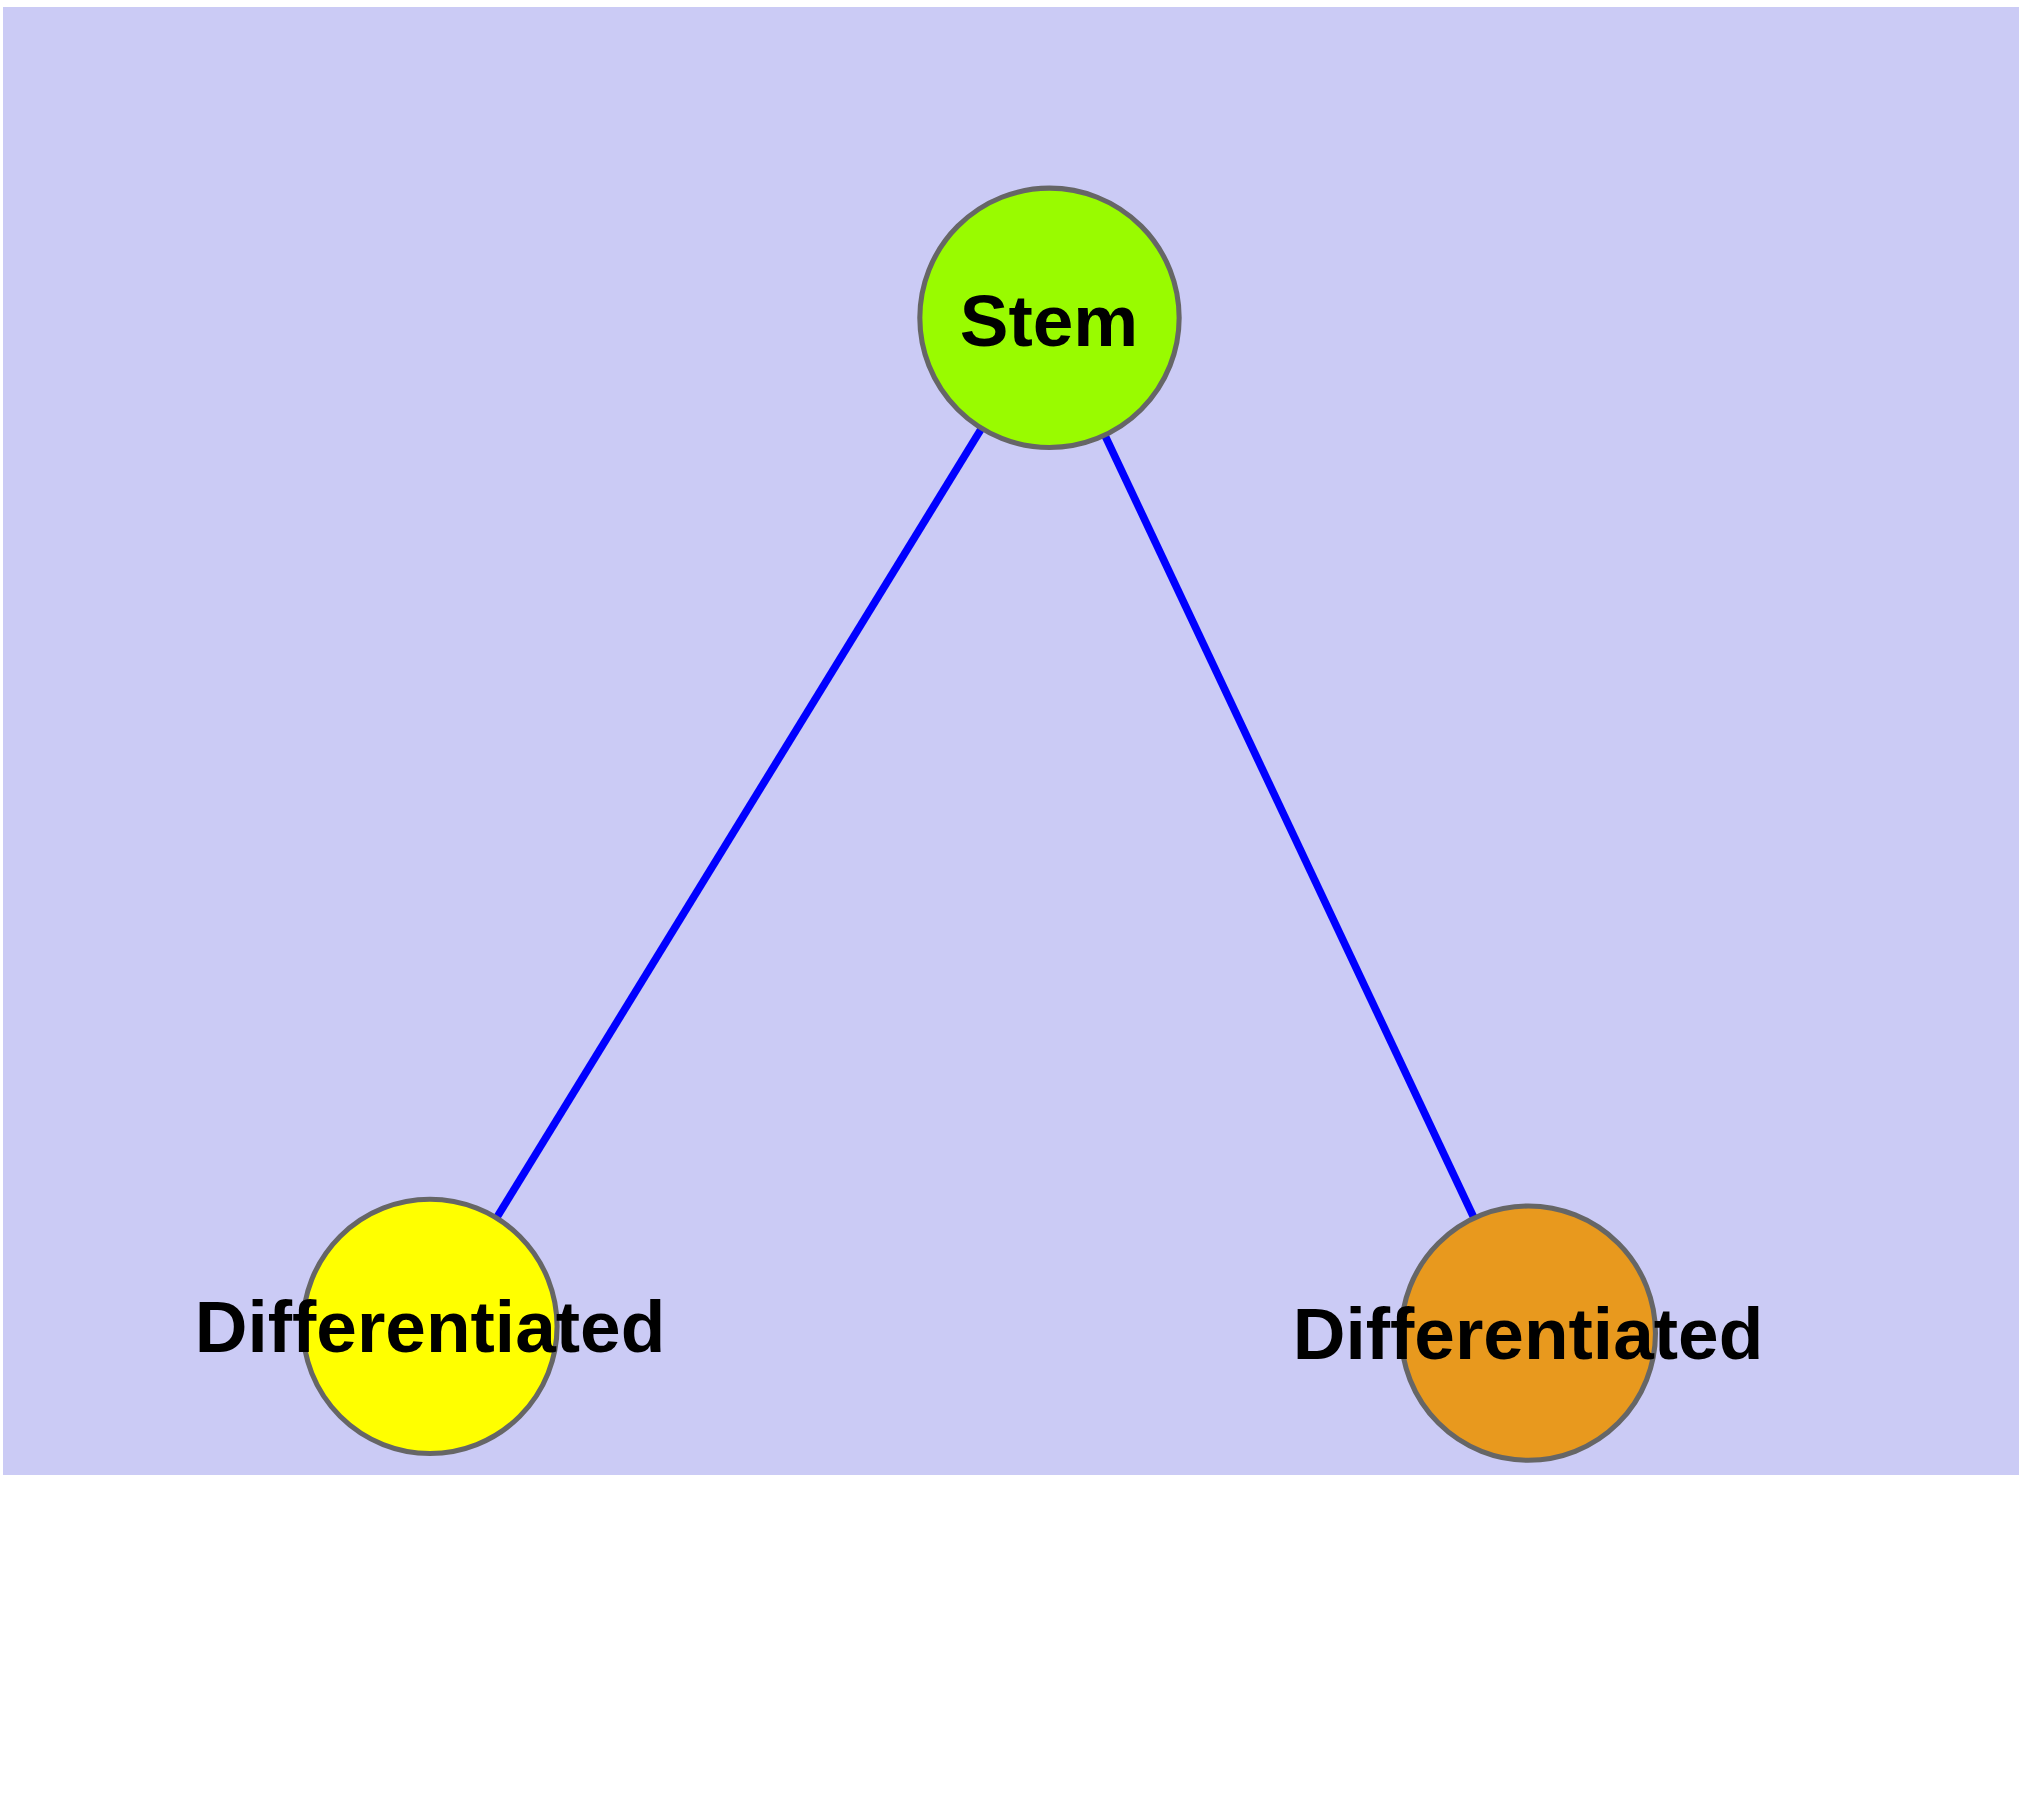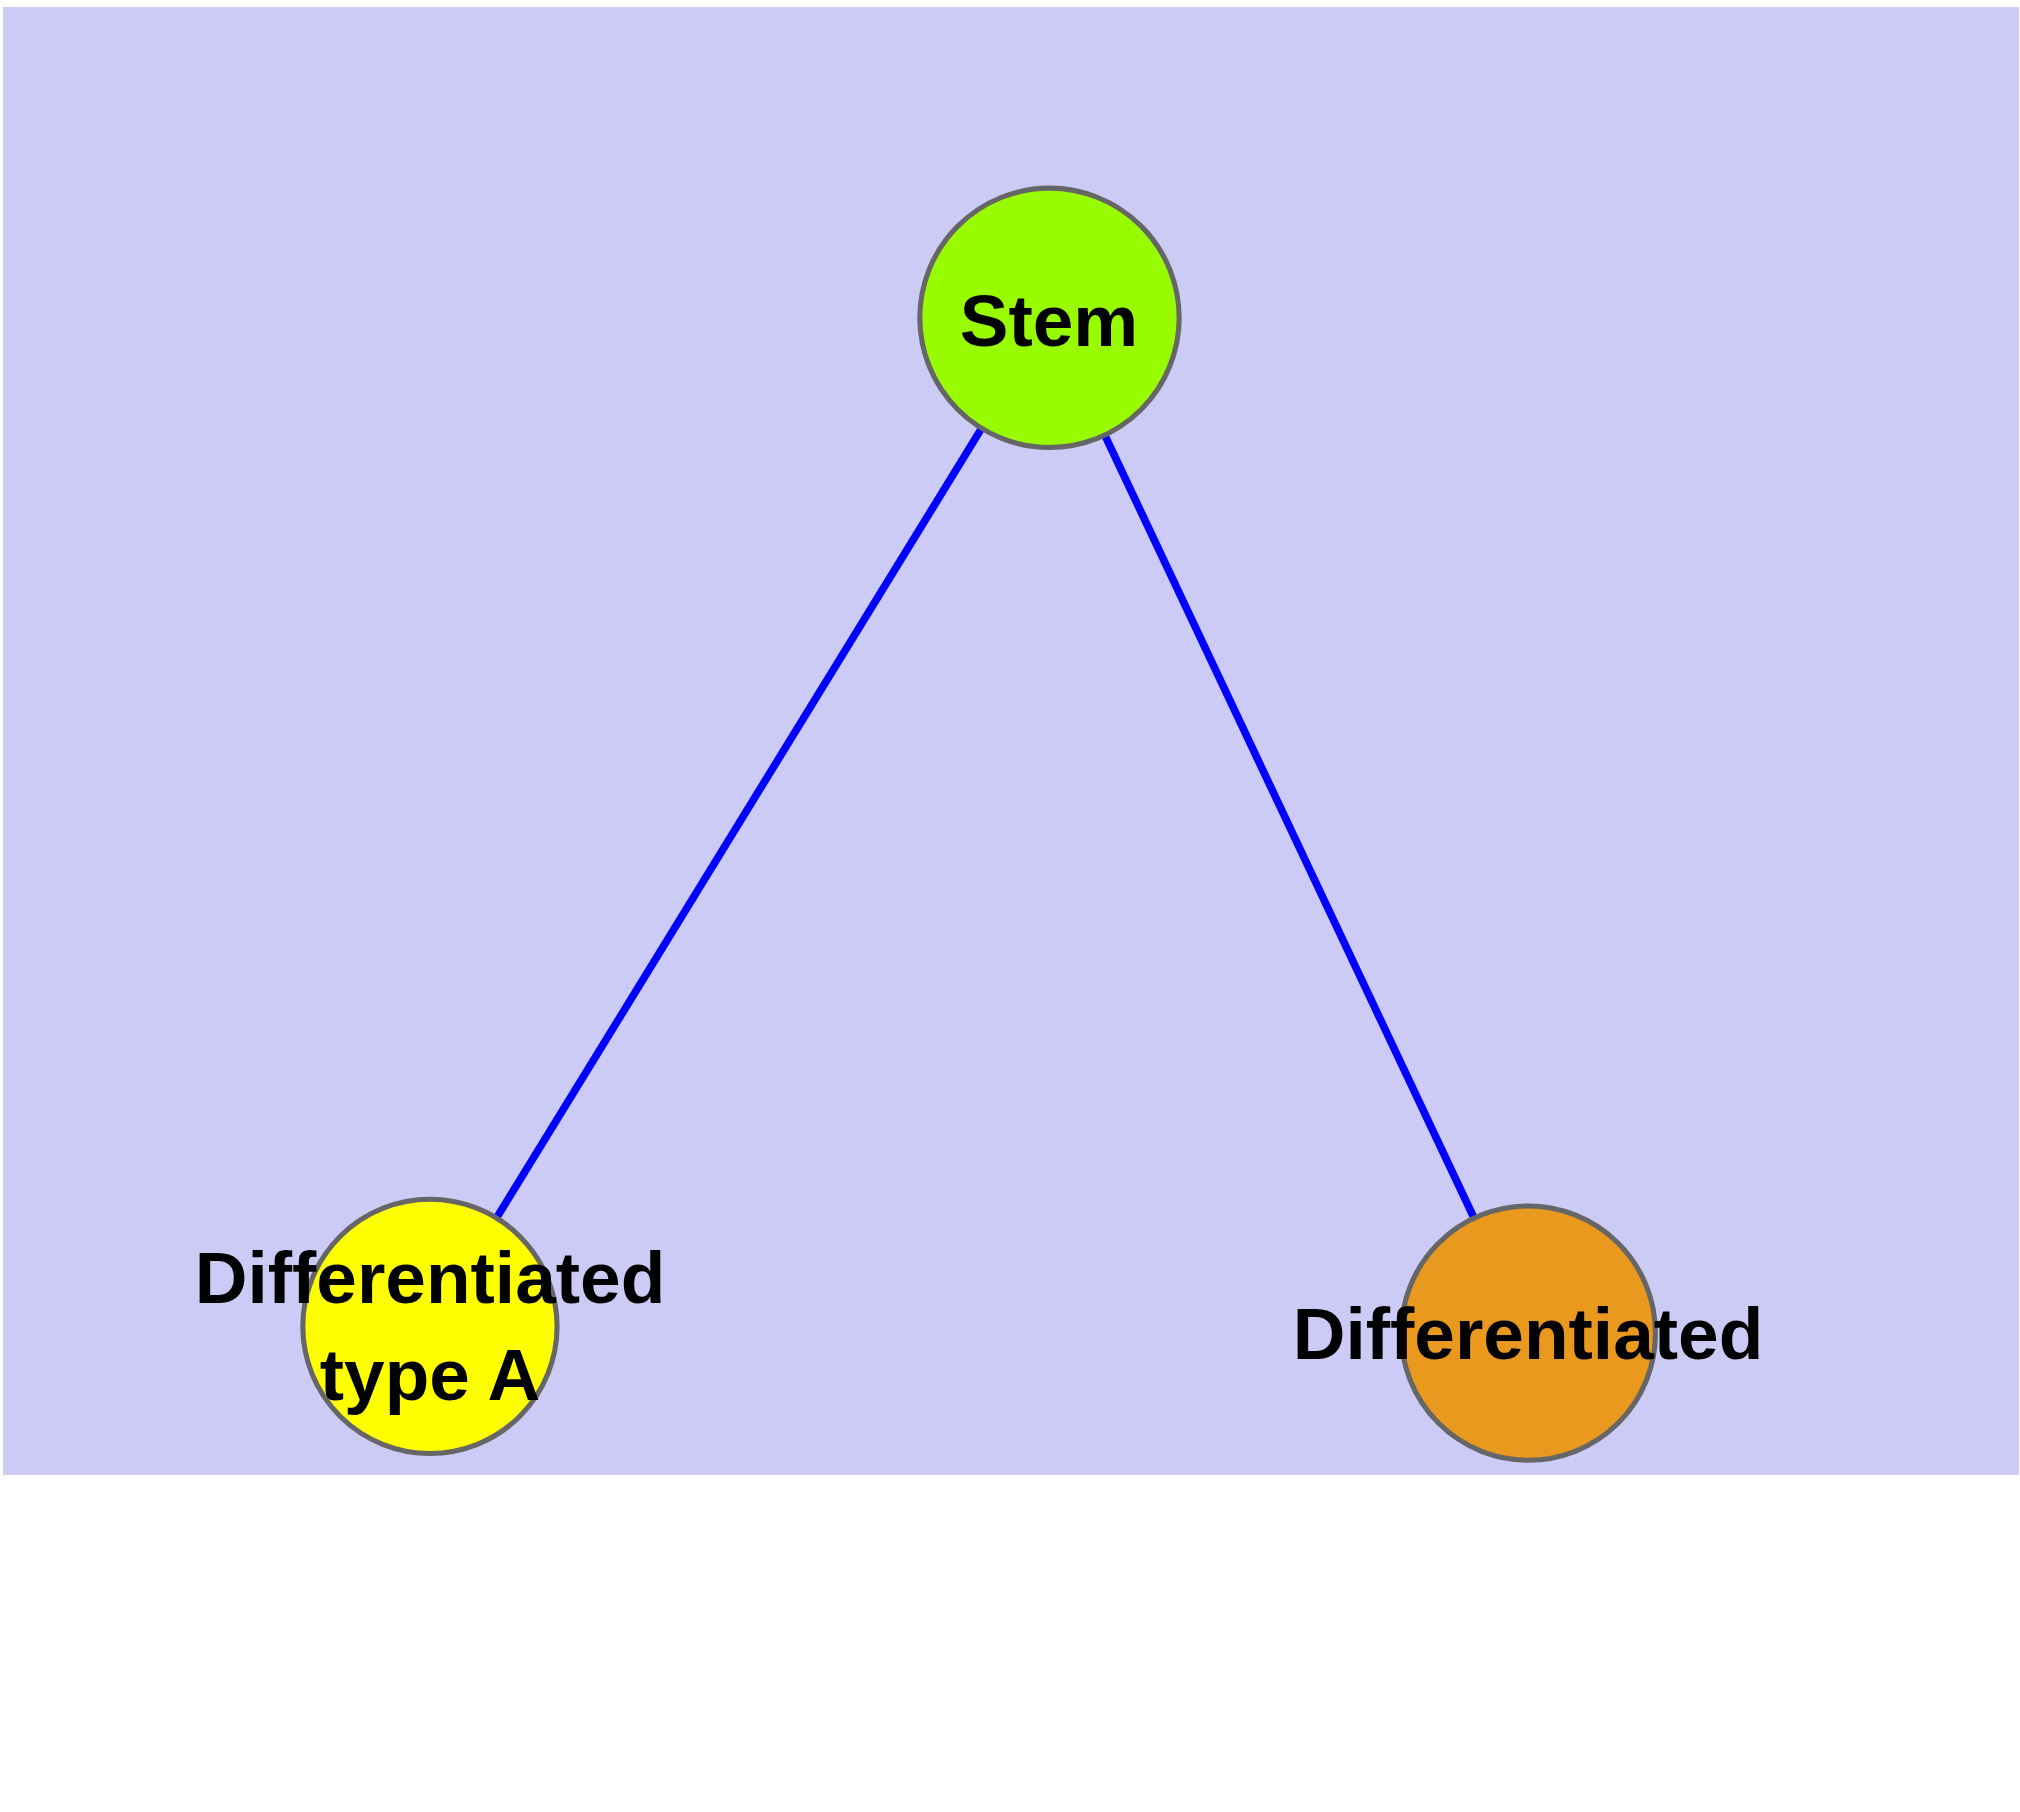--- a/index.html
+++ b/index.html
@@ -67,20 +67,19 @@
     <circle class="node" cx="507" cy="1565" r="150" fill="#ffff00"></circle>
     <circle class="node" cx="1803" cy="1573" r="150" fill="#e8991e"></circle>
   </svg>
 
   <div class="node-label label-stem">
     <div>Stem</div>
   </div>
 
   <div class="node-label label-type-a">
     <div>Differentiated</div>
-    <div>type A</div>
   </div>
 
   <div class="node-label label-type-b">
     <div>Differentiated</div>
   </div>
 </div>
 
 
 </body></html>

